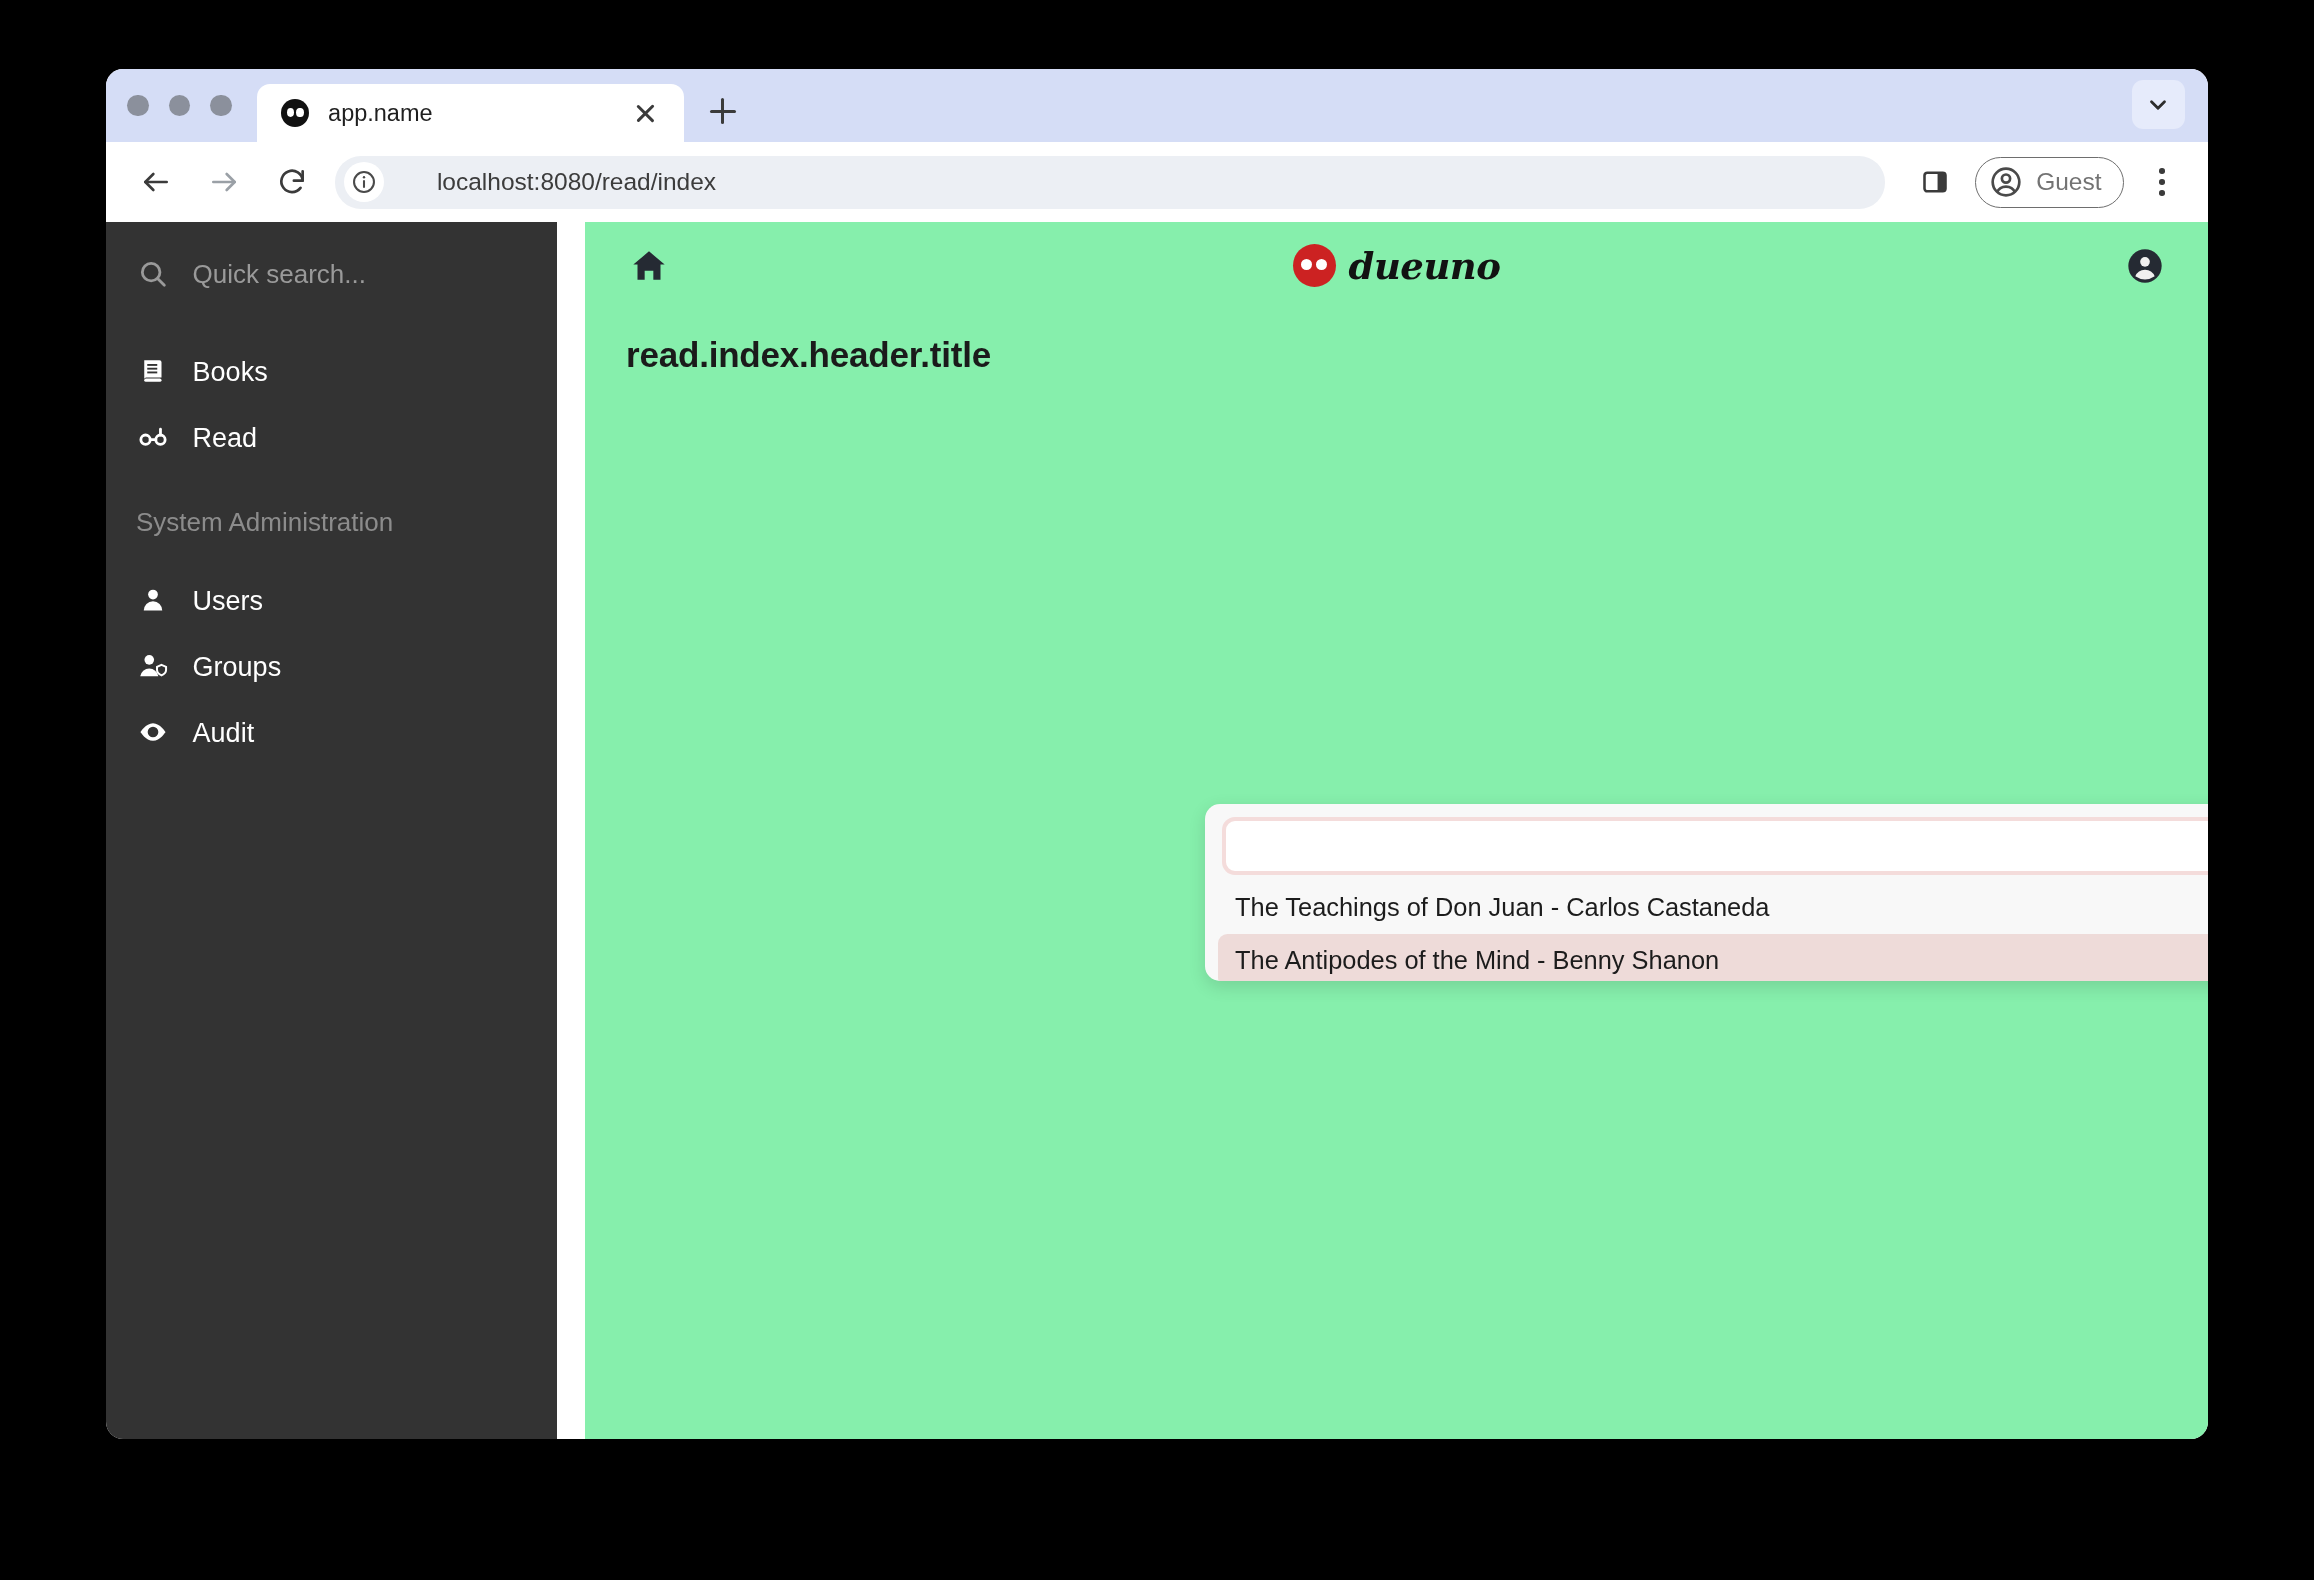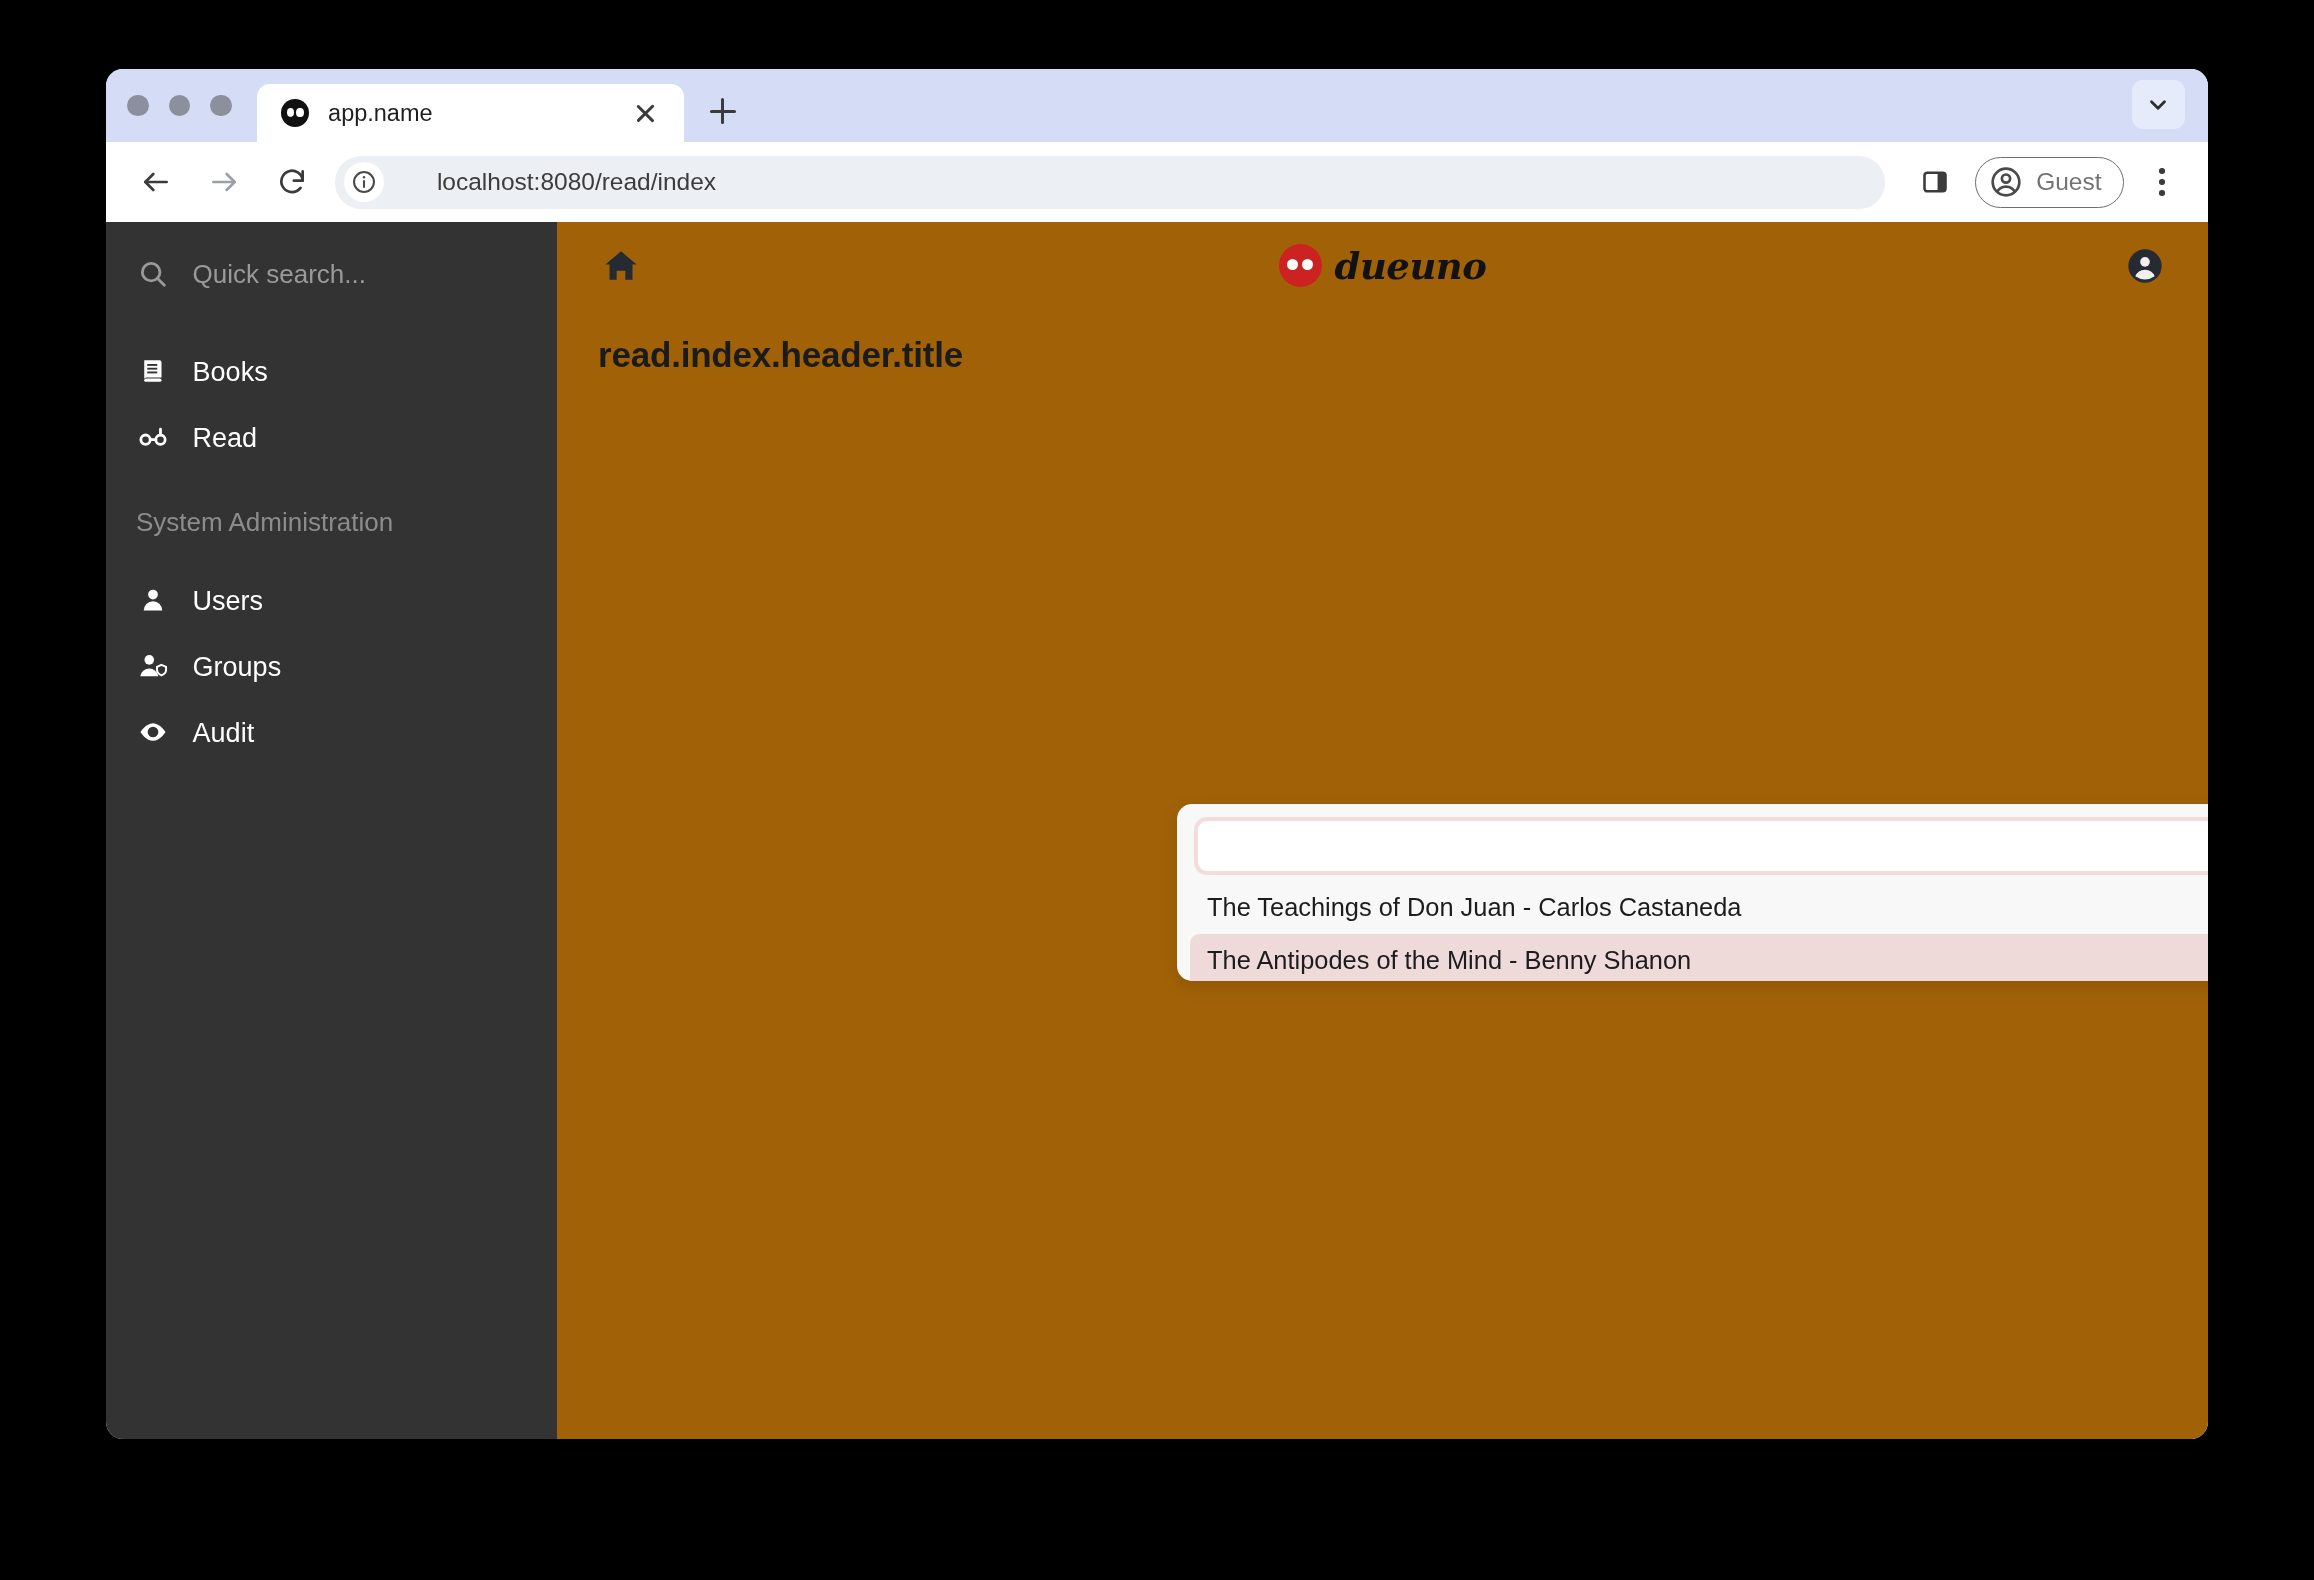--- a/index.html
+++ b/index.html
@@ -165,20 +165,21 @@
     gap: 5.6px;
     flex: 0 0 auto;
   }
   .kebab span { width: 5.6px; height: 5.6px; border-radius: 50%; background: #3b3b3b; display: block; }
 
   
   .page {
     flex: 1;
     display: flex;
     min-height: 0;
+    gap: 28px;
   }
 
   
   .sidebar {
     width: 451px;
     background: #333333;
     flex: 0 0 auto;
     padding-top: 21px;
     overflow: hidden;
   }
@@ -208,21 +209,21 @@
     height: 66px;
     color: #ffffff;
   }
   .nav-item .nav-label { font-size: 27px; color: #ffffff; }
   .nav-icon { width: 34px; height: 34px; display: flex; align-items: center; justify-content: center; flex: 0 0 auto; }
   .nav-list-top { margin-top: 17px; }
 
   
   .main {
     flex: 1;
-    background: #a16207;
+    background: #86efac;
     min-width: 0;
     position: relative;
     overflow: hidden;
   }
   .app-header {
     height: 87px;
     display: flex;
     align-items: center;
     padding: 0 41px;
     position: relative;

